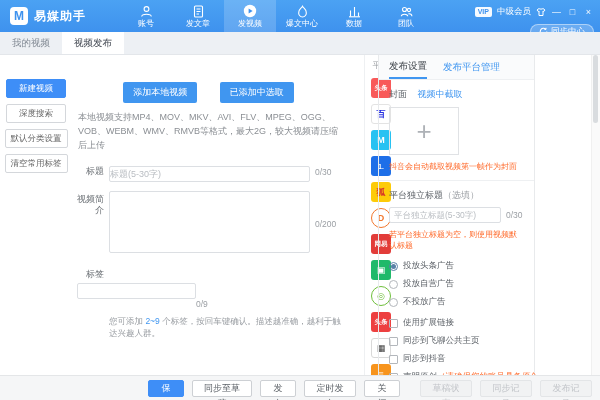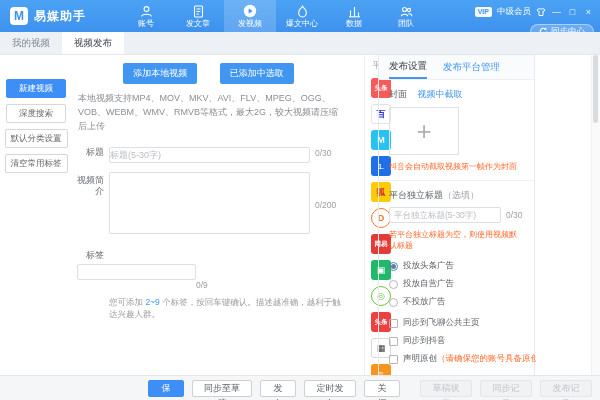--- a/index.html
+++ b/index.html
@@ -37,21 +37,21 @@
   
   .content{position:absolute;top:55px;left:0;right:0;bottom:25px;background:#fff;}
 
   .left-sidebar{position:absolute;left:0;top:0;bottom:0;width:72px;display:flex;
     flex-direction:column;align-items:center;padding-top:24px;gap:6px;}
   .side-btn{min-width:48px;padding:0 5px;height:17px;line-height:16px;text-align:center;
     font-size:8.5px;color:#666;background:#fff;border:1px solid #d4d7db;border-radius:2px;cursor:pointer;white-space:nowrap;}
   .side-btn.primary{background:#3e8ef7;border-color:#3e8ef7;color:#fff;}
 
   .main-form{position:absolute;left:72px;top:0;bottom:0;width:273px;}
-  .top-btns{margin-top:7px;text-align:center;}
+  .top-btns{margin-top:26px;text-align:center;}
   .top-btns button{background:#4096f0;color:#fff;border:none;border-radius:2px;
     font-size:9px;padding:4px 10px;margin:0 9px;cursor:pointer;font-family:inherit;}
   .format-tip{margin:8px 6px 0 6px;font-size:9px;color:#8b8f94;line-height:1.55;}
   .frow{display:flex;margin:0 4px 0 0;align-items:flex-start;}
   .frow.title-row{margin-top:10px;}
   .frow.intro-row{margin-top:9px;}
   .frow.tags-row{margin-top:9px;flex-direction:column;}
   .flabel{width:32px;text-align:right;font-size:9px;color:#6b7075;padding-top:3px;flex:none;line-height:1.25;}
   .fctrl{flex:1;margin-left:5px;}
   .fctrl input,.fctrl textarea{width:100%;box-sizing:border-box;border:1px solid #dcdfe3;
@@ -298,20 +298,24 @@
               <span class="opt-label">投放自营广告</span>
             </div>
             <div class="opt-row">
               <span class="radio"></span>
               <span class="opt-label">不投放广告</span>
             </div>
           </div>
         <div class="opt-group" id="sync-options">
             <div class="opt-row">
               <span class="checkbox"></span>
+              <span class="opt-label">使用扩展链接</span>
+            </div>
+            <div class="opt-row">
+              <span class="checkbox"></span>
               <span class="opt-label">同步到飞聊公共主页</span>
             </div>
             <div class="opt-row">
               <span class="checkbox"></span>
               <span class="opt-label">同步到抖音</span>
             </div>
             <div class="opt-row">
               <span class="checkbox"></span>
               <span class="opt-label">声明原创<span class="warn">（请确保您的账号具备原创权限）</span></span>
             </div>

